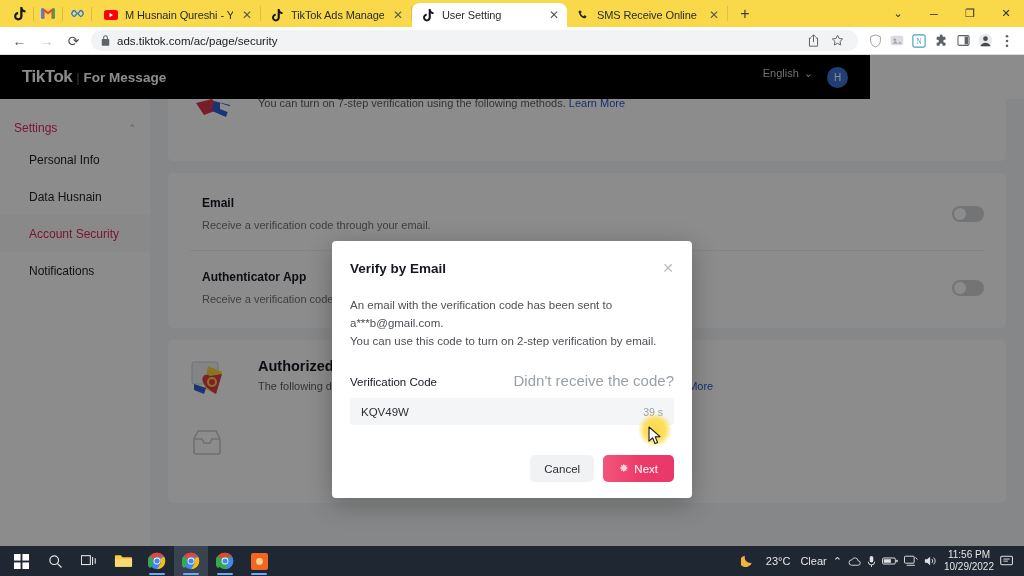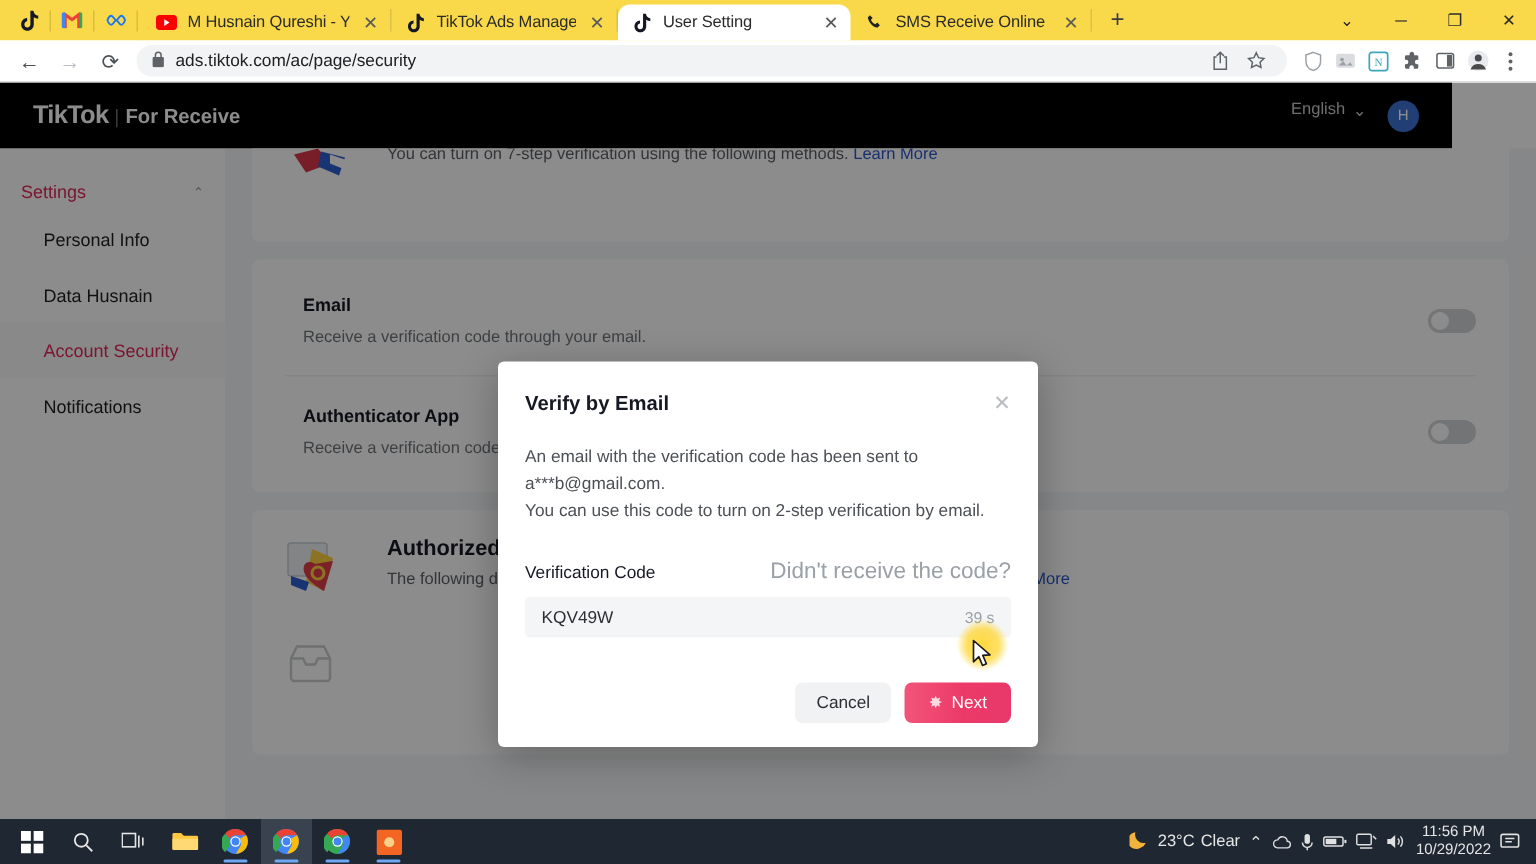--- a/index.html
+++ b/index.html
@@ -71,21 +71,21 @@
     width: 22px; height: 22px; display: flex; align-items: center; justify-content: center;
     color: #5f6368;
   }
 
   
   .page {
     position: absolute; top: 55px; left: 0; width: 1024px; height: 491px;
     background: #ffffff; overflow: hidden;
   }
   .tt-header {
-    position: absolute; top: 0; left: 0; width: 968px; height: 44px;
+    position: absolute; top: 0; left: 0; width: 870px; height: 44px;
     background: #000000; display: flex; align-items: center; padding: 0 22px;
   }
   .tt-logo { display: flex; align-items: baseline; gap: 0; }
   .tt-logo .b1 { color: #fff; font-size: 17px; font-weight: bold; letter-spacing: -.5px; }
   .tt-logo .bar { color: #6b6b6b; font-size: 13px; margin: 0 4px; }
   .tt-logo .b2 { color: #fff; font-size: 13.5px; font-weight: bold; }
   .tt-right { margin-left: auto; display: flex; align-items: flex-start; gap: 14px; }
   .lang { color: #c9c9c9; font-size: 11px; display: flex; align-items: center; gap: 5px; }
   .avatar {
     width: 21px; height: 21px; border-radius: 50%; background: #3d74d6;
@@ -188,21 +188,21 @@
   .tb-item {
     width: 34px; height: 30px; display: flex; align-items: center; justify-content: center;
     position: relative; color: #e6e6e6;
   }
   .tb-item.running::after {
     content: ''; position: absolute; bottom: 1px; left: 9px; width: 16px; height: 2px;
     background: #6fa8f5; border-radius: 1px;
   }
   .tb-item.active-app { background: #39424f; }
   .tray { margin-left: auto; display: flex; align-items: center; gap: 6px; padding-right: 6px; }
-  .weather { display: flex; align-items: center; gap: 4px; color: #e6e6e6; font-size: 11px; }
+  .weather { display: flex; align-items: center; gap: 10px; color: #e6e6e6; font-size: 11px; }
   .tray-ico { color: #e0e0e0; font-size: 11px; display: flex; align-items: center; }
   .clock { color: #e6e6e6; font-size: 10px; line-height: 1.25; text-align: center; }
 </style>
 </head>
 <body>
 
 <div id="app">
 
   <div class="tabstrip">
     <div class="quicklinks">
@@ -350,21 +350,21 @@
         </svg>
     </div>
   </div>
 
   <div class="page">
 
     <div class="tt-header">
       <div class="tt-logo">
         <span class="b1">TikTok</span>
         <span class="bar">|</span>
-        <span class="b2">For Receive</span>
+        <span class="b2">For Message</span>
       </div>
       <div class="tt-right">
         <div class="lang">
           <span>English</span>
           <span>⌄</span>
         </div>
         <div class="avatar">H</div>
       </div>
     </div>
 

